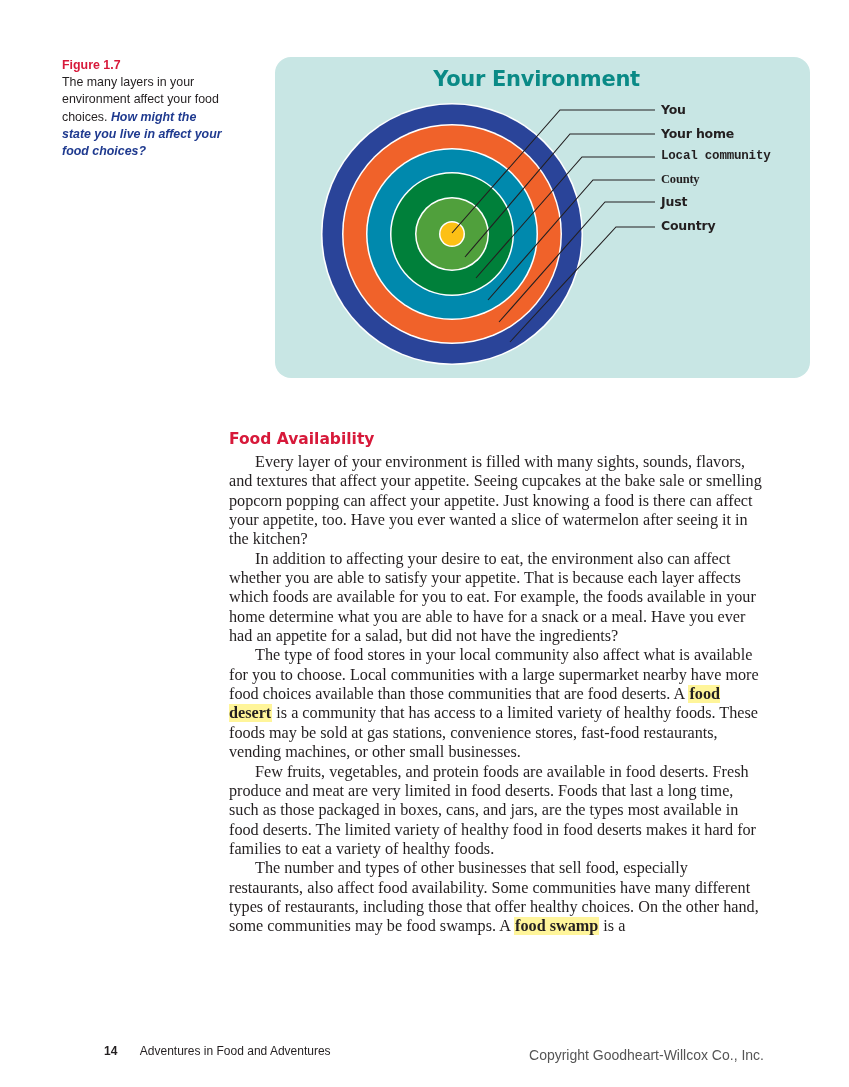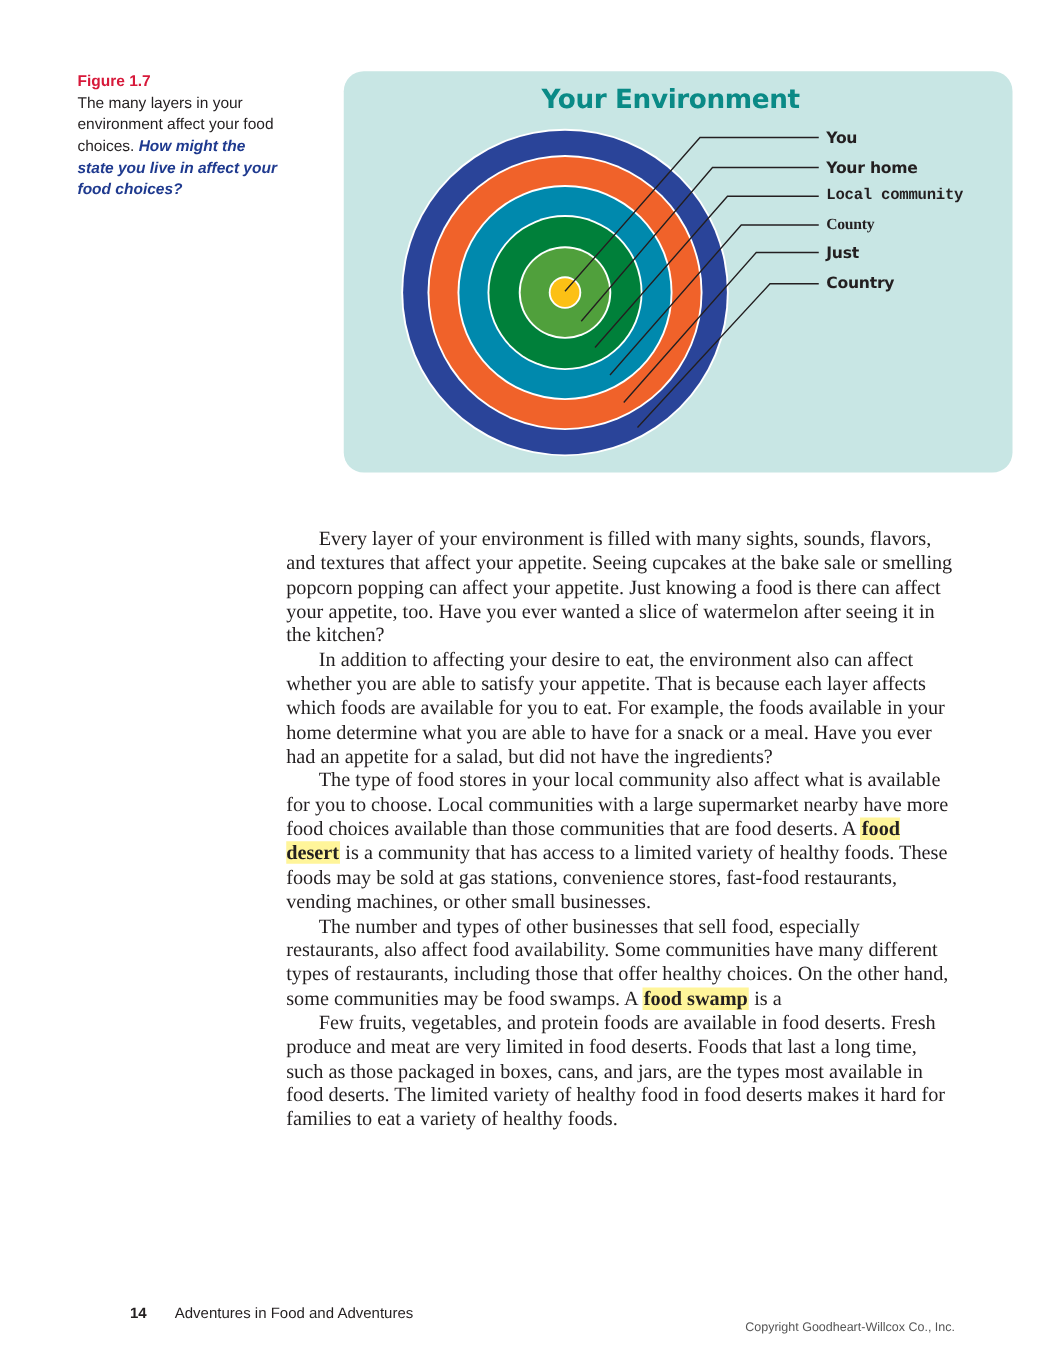--- a/index.html
+++ b/index.html
@@ -43,21 +43,21 @@
     color: #d7193a; margin: 8px 0 4px 0; line-height: 19px;
   }
   .key-term { background: #fff59a; font-weight: bold; padding: 0 1px; }
 
   .footer {
     position: absolute; left: 62px; top: 1041px; width: 702px;
     font-family: "Liberation Sans", sans-serif; color: #231f20;
   }
   .footer .page-num { font-weight: bold; font-size: 12px; margin-left: 42px; }
   .footer .book-title { font-size: 12px; margin-left: 18px; }
-  .footer .copyright { position: absolute; right: 0; top: 16px; font-size: 10px; color: #555; }
+  .footer .copyright { position: absolute; right: 0; top: 6px; font-size: 14px; color: #555; }
 </style>
 </head>
 <body>
 
 <div class="caption">
   <span class="fig-label">Figure 1.7</span>
   <span>The many layers in your environment affect your food choices.</span>
   <span class="question">How might the state you live in affect your food choices?</span>
 </div>
 
@@ -92,25 +92,26 @@
   <div class="ring-label" style="top:45px;">You</div>
   <div class="ring-label" style="top:69px;">Your home</div>
   <div class="ring-label" style="top:92px;font-family:Liberation Mono, monospace;">Local community</div>
   <div class="ring-label" style="top:115px;font-family:Liberation Serif, serif;">County</div>
   <div class="ring-label" style="top:137px;">Just</div>
   <div class="ring-label" style="top:161px;">Country</div>
 </div>
 
 <div class="body-text">
 
+  <div class="section-heading">Food Availability</div>
 
   <p class="indent">Every layer of your environment is filled with many sights, sounds, flavors, and textures that affect your appetite. Seeing cupcakes at the bake sale or smelling popcorn popping can affect your appetite. Just knowing a food is there can affect your appetite, too. Have you ever wanted a slice of watermelon after seeing it in the kitchen?</p>
   <p class="indent">In addition to affecting your desire to eat, the environment also can affect whether you are able to satisfy your appetite. That is because each layer affects which foods are available for you to eat. For example, the foods available in your home determine what you are able to have for a snack or a meal. Have you ever had an appetite for a salad, but did not have the ingredients?</p>
   <p class="indent"><span>The type of food stores in your local community also affect what is available for you to choose. Local communities with a large supermarket nearby have more food choices available than those communities that are food deserts. A </span><span class="key-term">food desert</span><span> is a community that has access to a limited variety of healthy foods. These foods may be sold at gas stations, convenience stores, fast-food restaurants, vending machines, or other small businesses.</span></p>
+  <p class="indent">Few fruits, vegetables, and protein foods are available in food deserts. Fresh produce and meat are very limited in food deserts. Foods that last a long time, such as those packaged in boxes, cans, and jars, are the types most available in food deserts. The limited variety of healthy food in food deserts makes it hard for families to eat a variety of healthy foods.</p>
   <p class="indent"><span>The number and types of other businesses that sell food, especially restaurants, also affect food availability. Some communities have many different types of restaurants, including those that offer healthy choices. On the other hand, some communities may be food swamps. A </span><span class="key-term">food swamp</span><span> is a</span></p>
-  <p class="indent">Few fruits, vegetables, and protein foods are available in food deserts. Fresh produce and meat are very limited in food deserts. Foods that last a long time, such as those packaged in boxes, cans, and jars, are the types most available in food deserts. The limited variety of healthy food in food deserts makes it hard for families to eat a variety of healthy foods.</p>
 </div>
 
 <div class="footer">
   <span class="page-num">14</span>
   <span class="book-title">Adventures in Food and Adventures</span>
   <span class="copyright">Copyright Goodheart-Willcox Co., Inc.</span>
 </div>
 
 </body></html>

